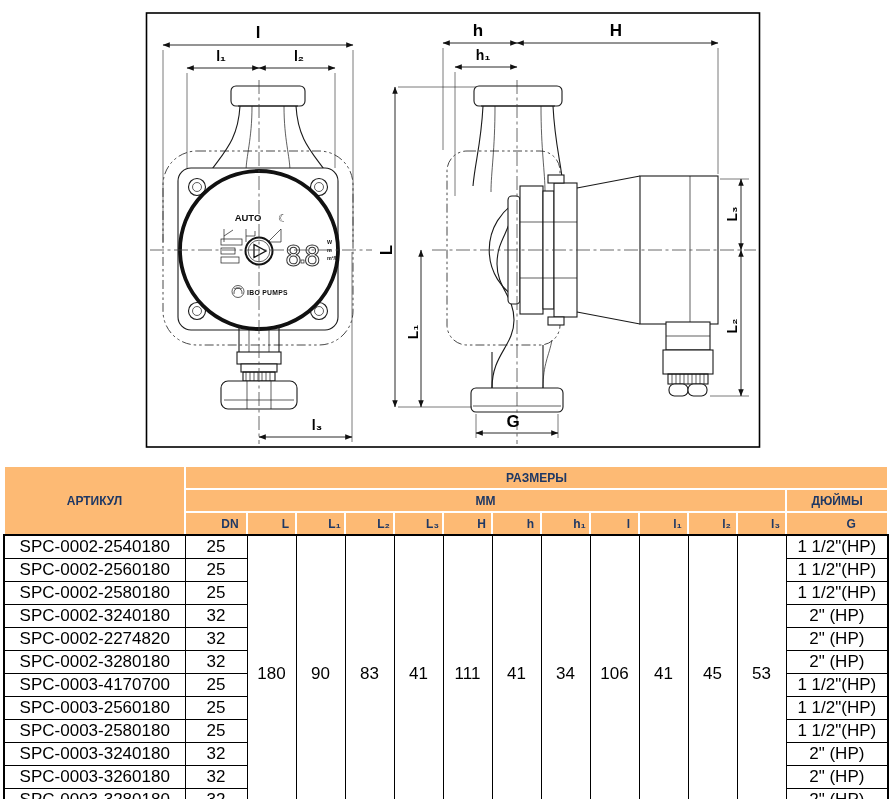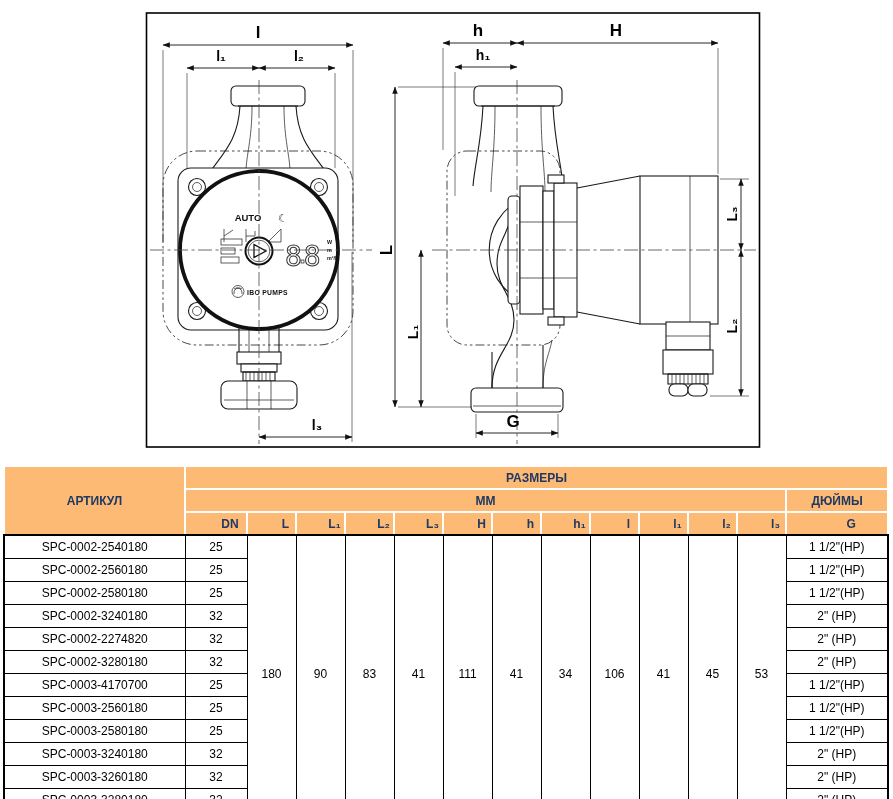--- a/index.html
+++ b/index.html
@@ -15,21 +15,21 @@
   .dim{stroke:#111;stroke-width:0.9;fill:none;marker-start:url(#ar);marker-end:url(#ar);}
   .dimtxt{font-family:"Liberation Sans",sans-serif;font-weight:bold;fill:#000;}
   .big{font-size:17px;} .med{font-size:14px;}
   .facetxt{font-family:"Liberation Sans",sans-serif;fill:#111;}
   .seg{font-family:"DejaVu Sans Mono",monospace;fill:none;stroke:#333;stroke-width:1;}
   
   table.spec{position:absolute;left:3px;top:465px;width:884px;border-collapse:collapse;table-layout:fixed;}
   table.spec th{background:#fdba74;color:#1F3864;font-weight:bold;font-size:12px;border:2px solid #fff;height:21px;padding:0;text-align:center;vertical-align:middle;}
   table.spec thead tr.hr3 th{border-bottom:2.5px solid #000;padding-left:28px;}
   table.spec th.article-th{border-bottom:2.5px solid #000;}
-  table.spec td{border:1px solid #000;font-size:12px;color:#000;height:22px;padding:0;text-align:center;vertical-align:middle;background:#fff;}
+  table.spec td{border:1px solid #000;font-size:17px;color:#000;height:22px;padding:0;text-align:center;vertical-align:middle;background:#fff;}
   table.spec tr.r0 td{border-top:2.5px solid #000;}
   table.spec tr.r11 td{border-bottom:2.5px solid #000;}
   table.spec td.c-first{border-left:2.5px solid #000;}
   table.spec td.c-last{border-right:2.5px solid #000;}
   table.spec td.merged{border-bottom:2.5px solid #000;}
 </style>
 </head>
 <body>
 
 <div class="stage">

